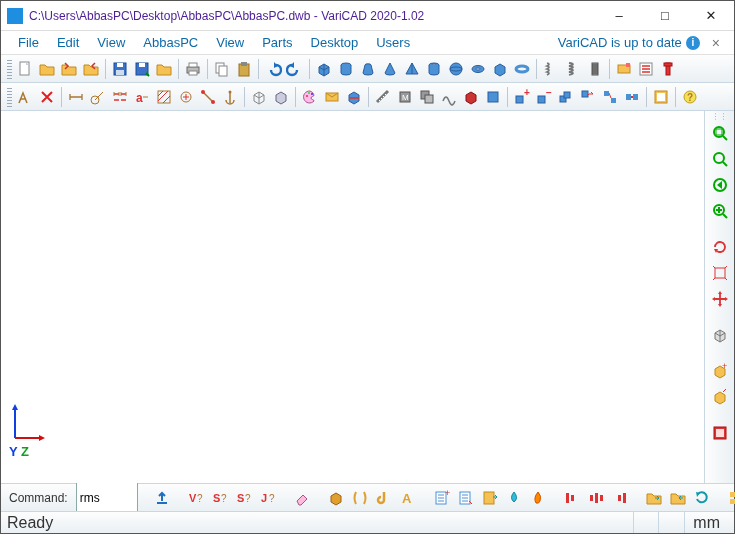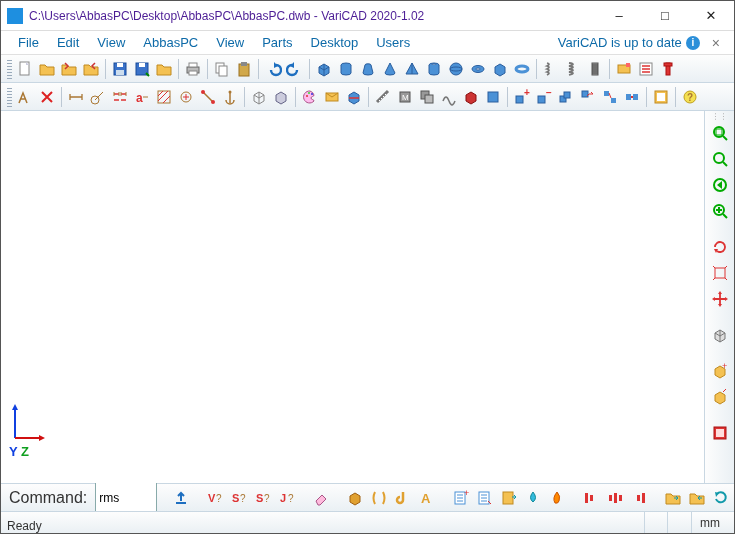--- a/index.html
+++ b/index.html
@@ -32,24 +32,24 @@
   .axes-labels { position: absolute; left: 8px; bottom: 24px; font-size: 13px; font-weight: bold; margin-top: 39px; }
   .ly { color: #1040e0; }
   .lz { color: #10a020; }
   
   .vbar { width: 30px; display: flex; flex-direction: column; align-items: center; background: linear-gradient(90deg,#fdfdfd,#eaf0f4); border-left: 1px solid #c9d7e2; padding-top: 4px; gap: 2px; }
   .vbar .tbtn { width: 24px; height: 24px; }
   .vspace { height: 8px; }
   .vdots { color: #aaa; font-size: 8px; line-height: 4px; }
   
   .cmdbar { height: 28px; display: flex; align-items: center; background: linear-gradient(#fdfdfd,#eaf0f4); border-top: 1px solid #c9d7e2; padding: 0 4px; gap: 4px; }
-  .cmd-label { font-size: 16px; color: #333; padding: 0 4px; }
+  .cmd-label { font-size: 12px; color: #333; padding: 0 4px; }
   .cmd-input { width: 62px; height: 14px; border: 1px solid #8aa; font-size: 12px; padding: 16px 3px; background: #fff; }
   
-  .statusbar { height: 22px; display: flex; align-items: flex-end; background: linear-gradient(#fdfdfd,#eaf0f4); border-top: 1px solid #c9d7e2; padding: 0 6px; font-size: 12px; color: #333; }
+  .statusbar { height: 22px; display: flex; align-items: center; background: linear-gradient(#fdfdfd,#eaf0f4); border-top: 1px solid #c9d7e2; padding: 0 6px; font-size: 16px; color: #333; }
   .statusbar .cell { border-left: 1px solid #c9d7e2; padding: 0 8px; height: 100%; display: flex; align-items: center; }
   .statusbar .flex { flex: 1; }
 </style>
 </head>
 <body>
 
 <div class="window">
 
   <div class="titlebar">
     <div class="appicon"></div>

